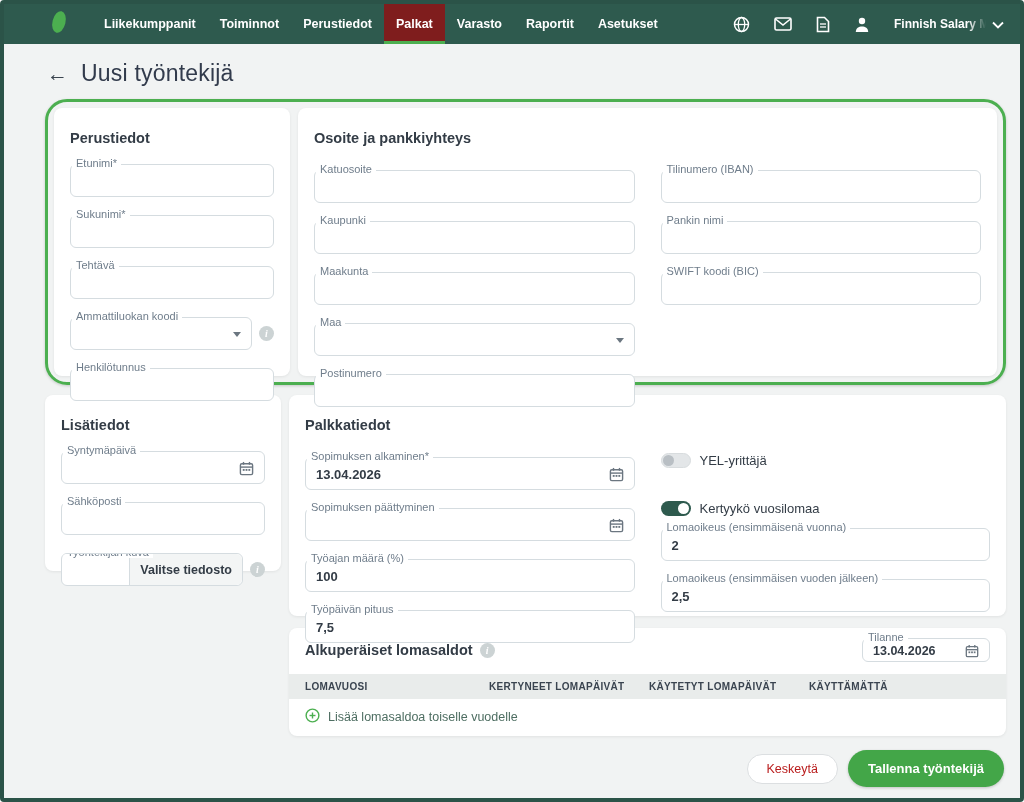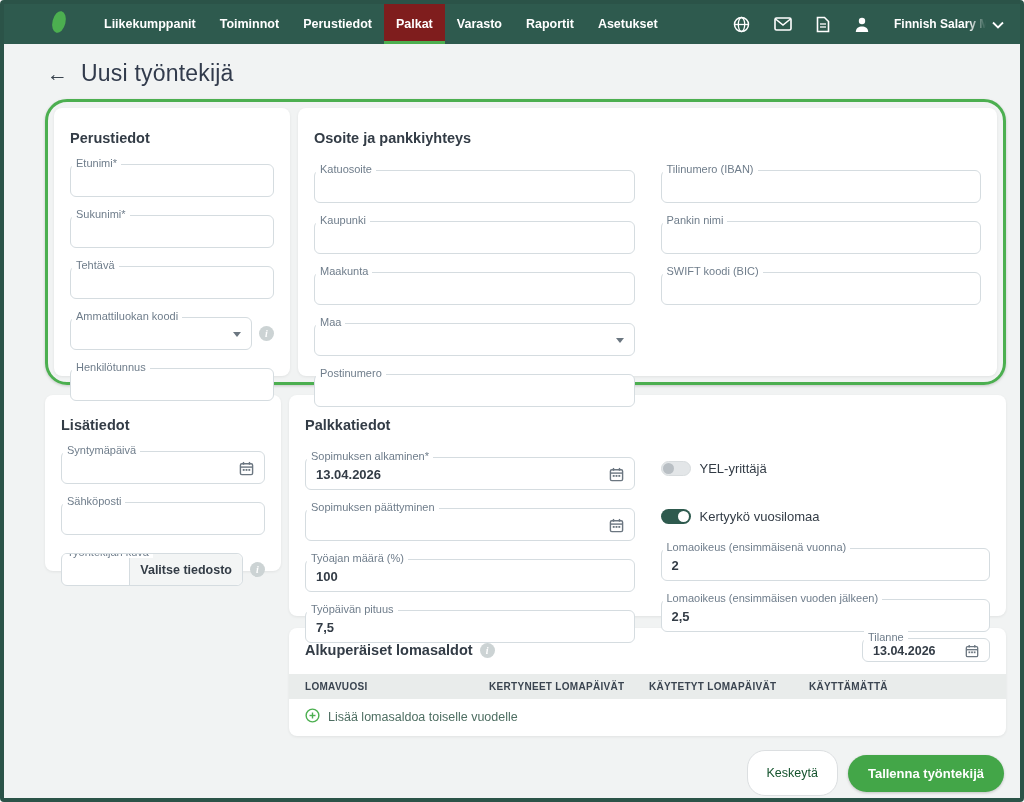--- a/index.html
+++ b/index.html
@@ -60,21 +60,21 @@
   .row3-spacer { width:244px; flex:none; }
   .balances { flex:1; height:108px; padding:0; }
   .bal-head { display:flex; align-items:center; padding:10px 16px 6px; }
   .bal-title { font-size:14.5px; font-weight:700; color:#333c46; display:flex; align-items:center; gap:7px; }
   .tilanne-wrap { margin-left:auto; width:128px; }
   .tilanne-wrap .field { height:24px; }
   .bal-table-head { display:grid; grid-template-columns:184px 160px 160px auto; background:#e9eceb; padding:7px 16px; font-size:10px; font-weight:700; letter-spacing:.3px; color:#3a4450; margin-top:6px; }
   .bal-add { display:flex; align-items:center; gap:8px; padding:9px 16px; color:#4e6e62; font-size:12.5px; cursor:pointer; }
 
   .footer { display:flex; justify-content:flex-end; align-items:center; gap:10px; margin-top:14px; padding-right:2px; }
-  .btn-cancel { background:#fff; border:1px solid #dcdfe1; border-radius:18px; padding:0 19px; height:46px; display:flex; align-items:center; font-size:12.5px; color:#14532d; cursor:pointer; font-family:inherit; }
+  .btn-cancel { background:#fff; border:1px solid #dcdfe1; border-radius:18px; padding:0 19px; height:30px; display:flex; align-items:center; font-size:12.5px; color:#b91c1c; cursor:pointer; font-family:inherit; }
   .btn-save { background:#43a648; border:none; border-radius:19px; padding:0 20px; height:37px; display:flex; align-items:center; font-size:13px; font-weight:700; color:#fff; cursor:pointer; font-family:inherit; box-shadow:0 1px 3px rgba(0,0,0,.2); }
 </style>
 </head>
 <body>
 
 <div class="frame">
 
   <header class="nav">
     <div class="brand">
       <span>
@@ -317,33 +317,33 @@
               </div>
             </div>
             <div class="fieldrow">
               <div class="field">
                 <span class="flabel">Työpäivän pituus</span>
                 <span class="fvalue">7,5</span>
               </div>
             </div>
           </div>
           <div>
-            <div class="togglerow" style="margin-top:22px;">
+            <div class="togglerow" style="margin-top:14px;">
               <span class="toggle off">
                   <span class="knob"></span>
                 </span>
               <span class="toggle-label">YEL-yrittäjä</span>
             </div>
             <div class="togglerow" style="margin-top:33px;">
               <span class="toggle on">
                   <span class="knob"></span>
                 </span>
               <span class="toggle-label">Kertyykö vuosilomaa</span>
             </div>
-            <div class="fieldrow" style="margin-top:24px;">
+            <div class="fieldrow" style="margin-top:12px;">
               <div class="field">
                 <span class="flabel">Lomaoikeus (ensimmäisenä vuonna)</span>
                 <span class="fvalue">2</span>
               </div>
             </div>
             <div class="fieldrow">
               <div class="field">
                 <span class="flabel">Lomaoikeus (ensimmäisen vuoden jälkeen)</span>
                 <span class="fvalue">2,5</span>
               </div>

